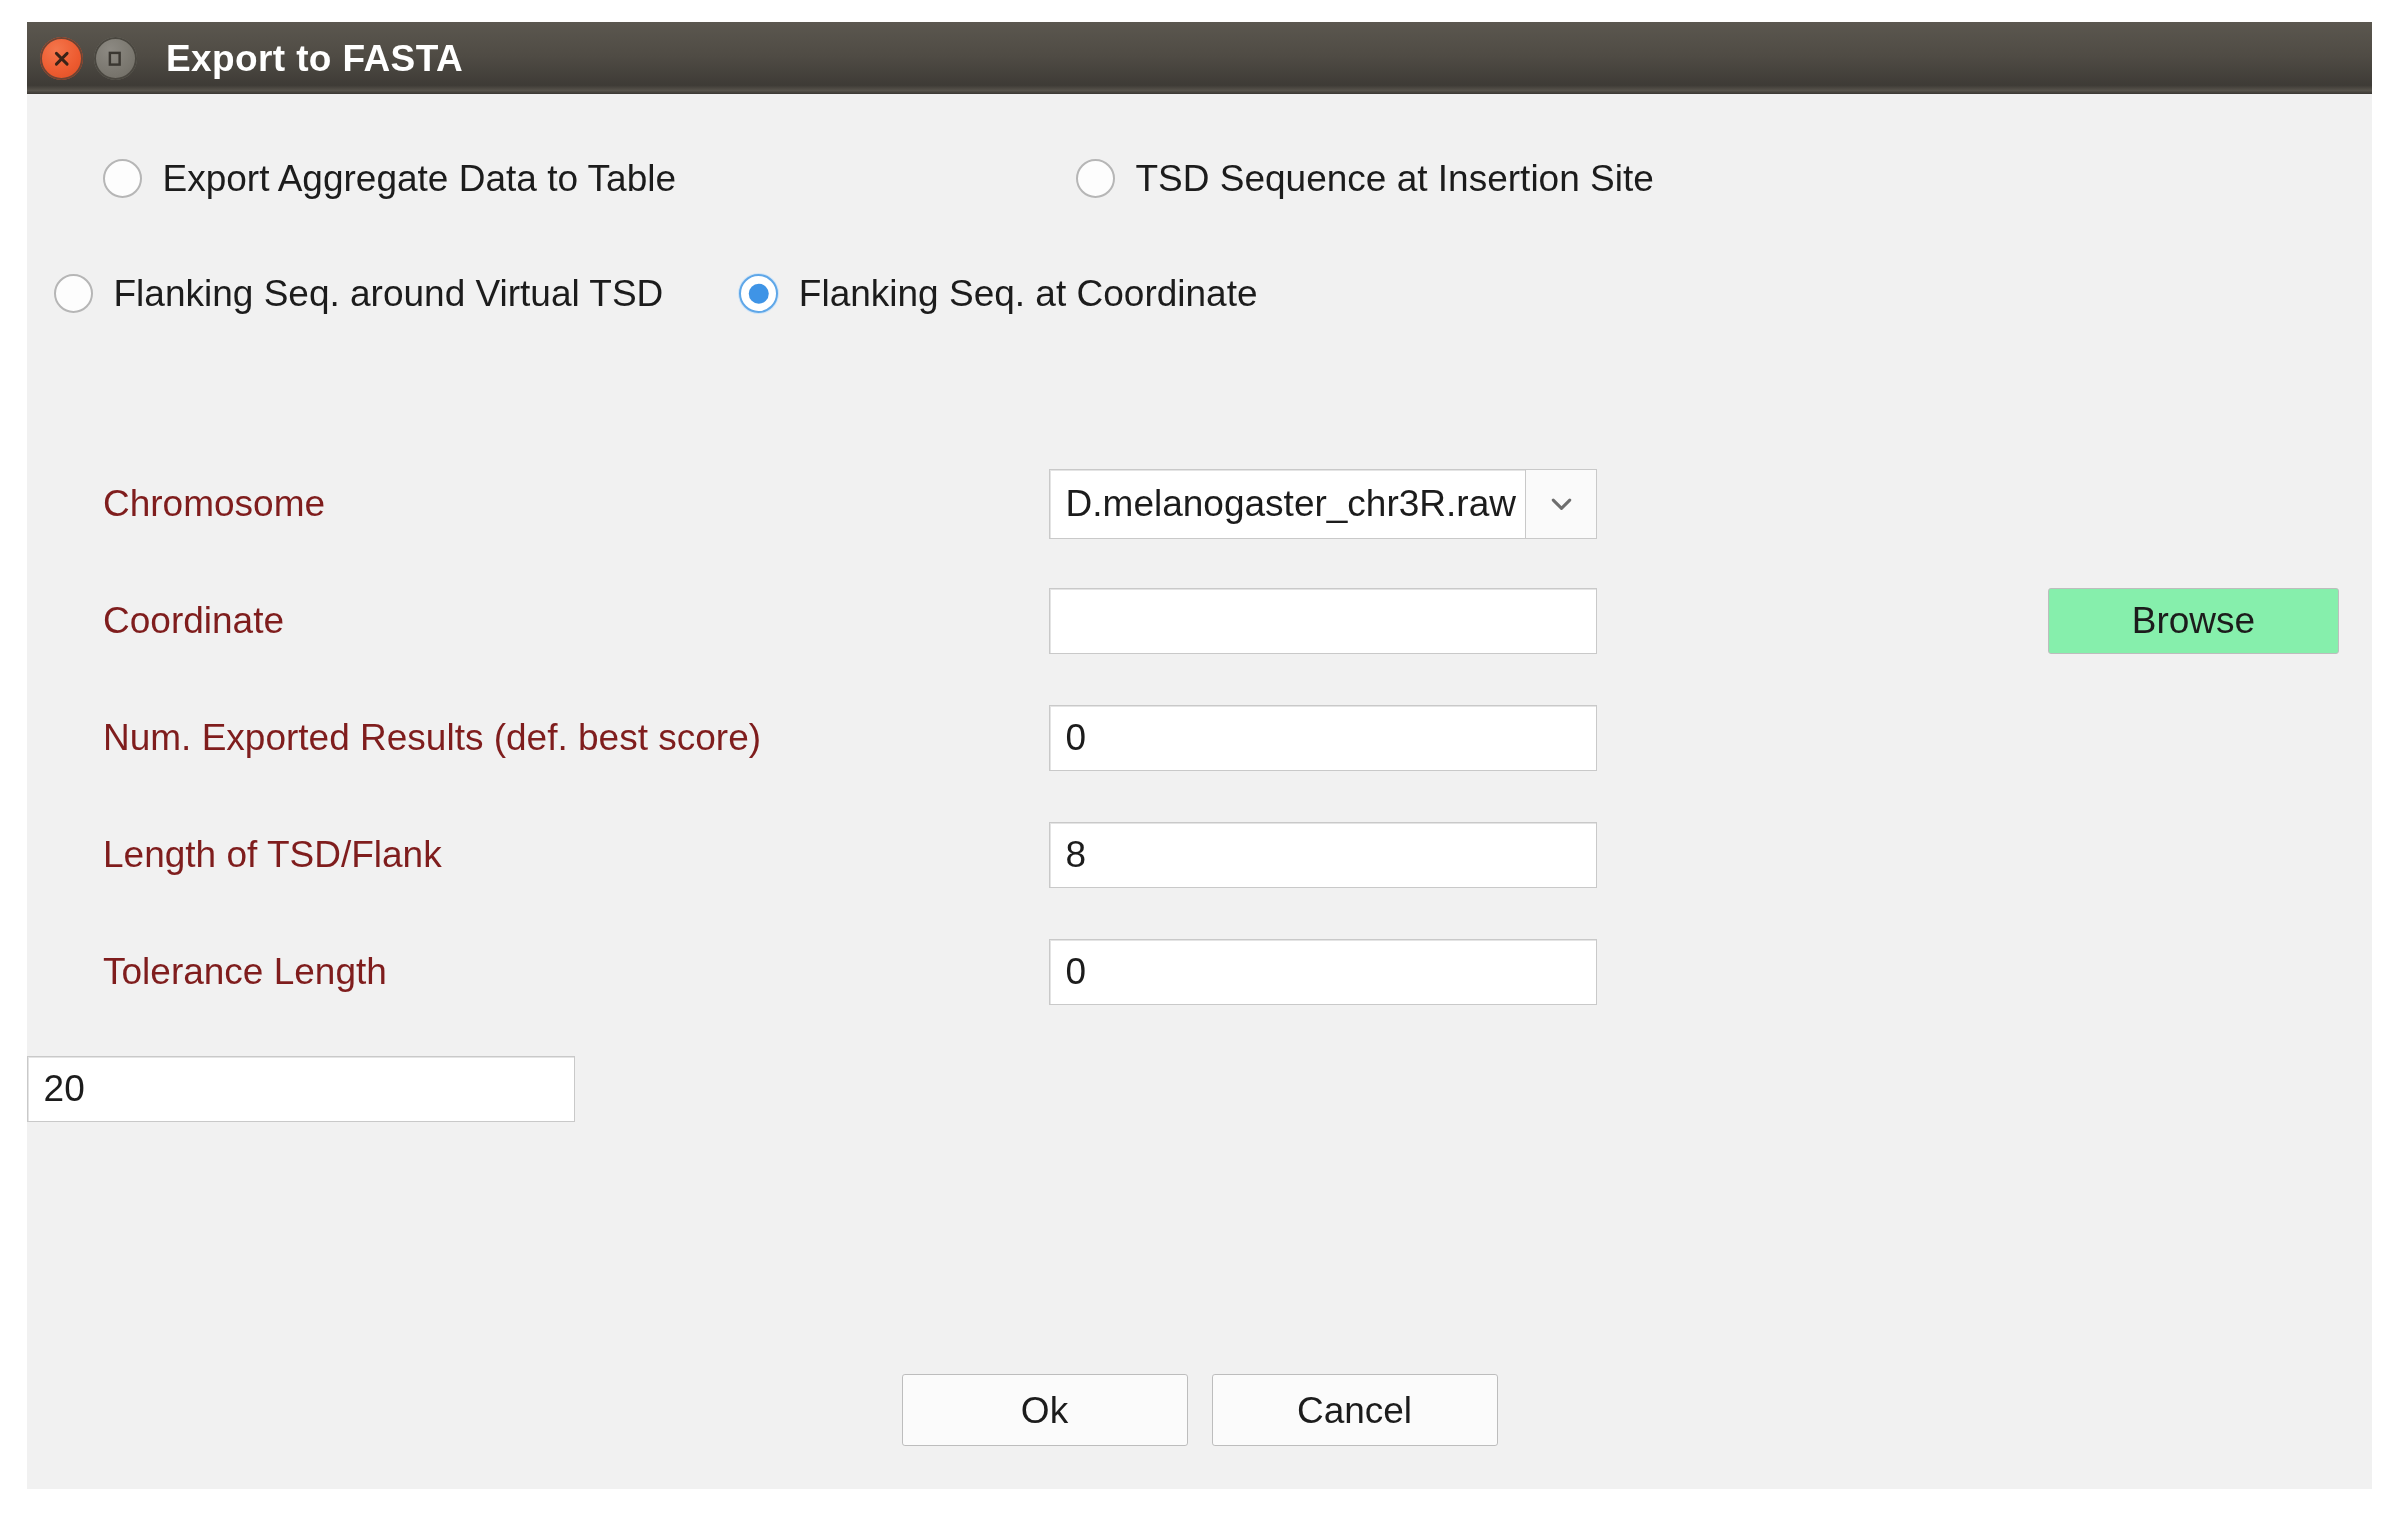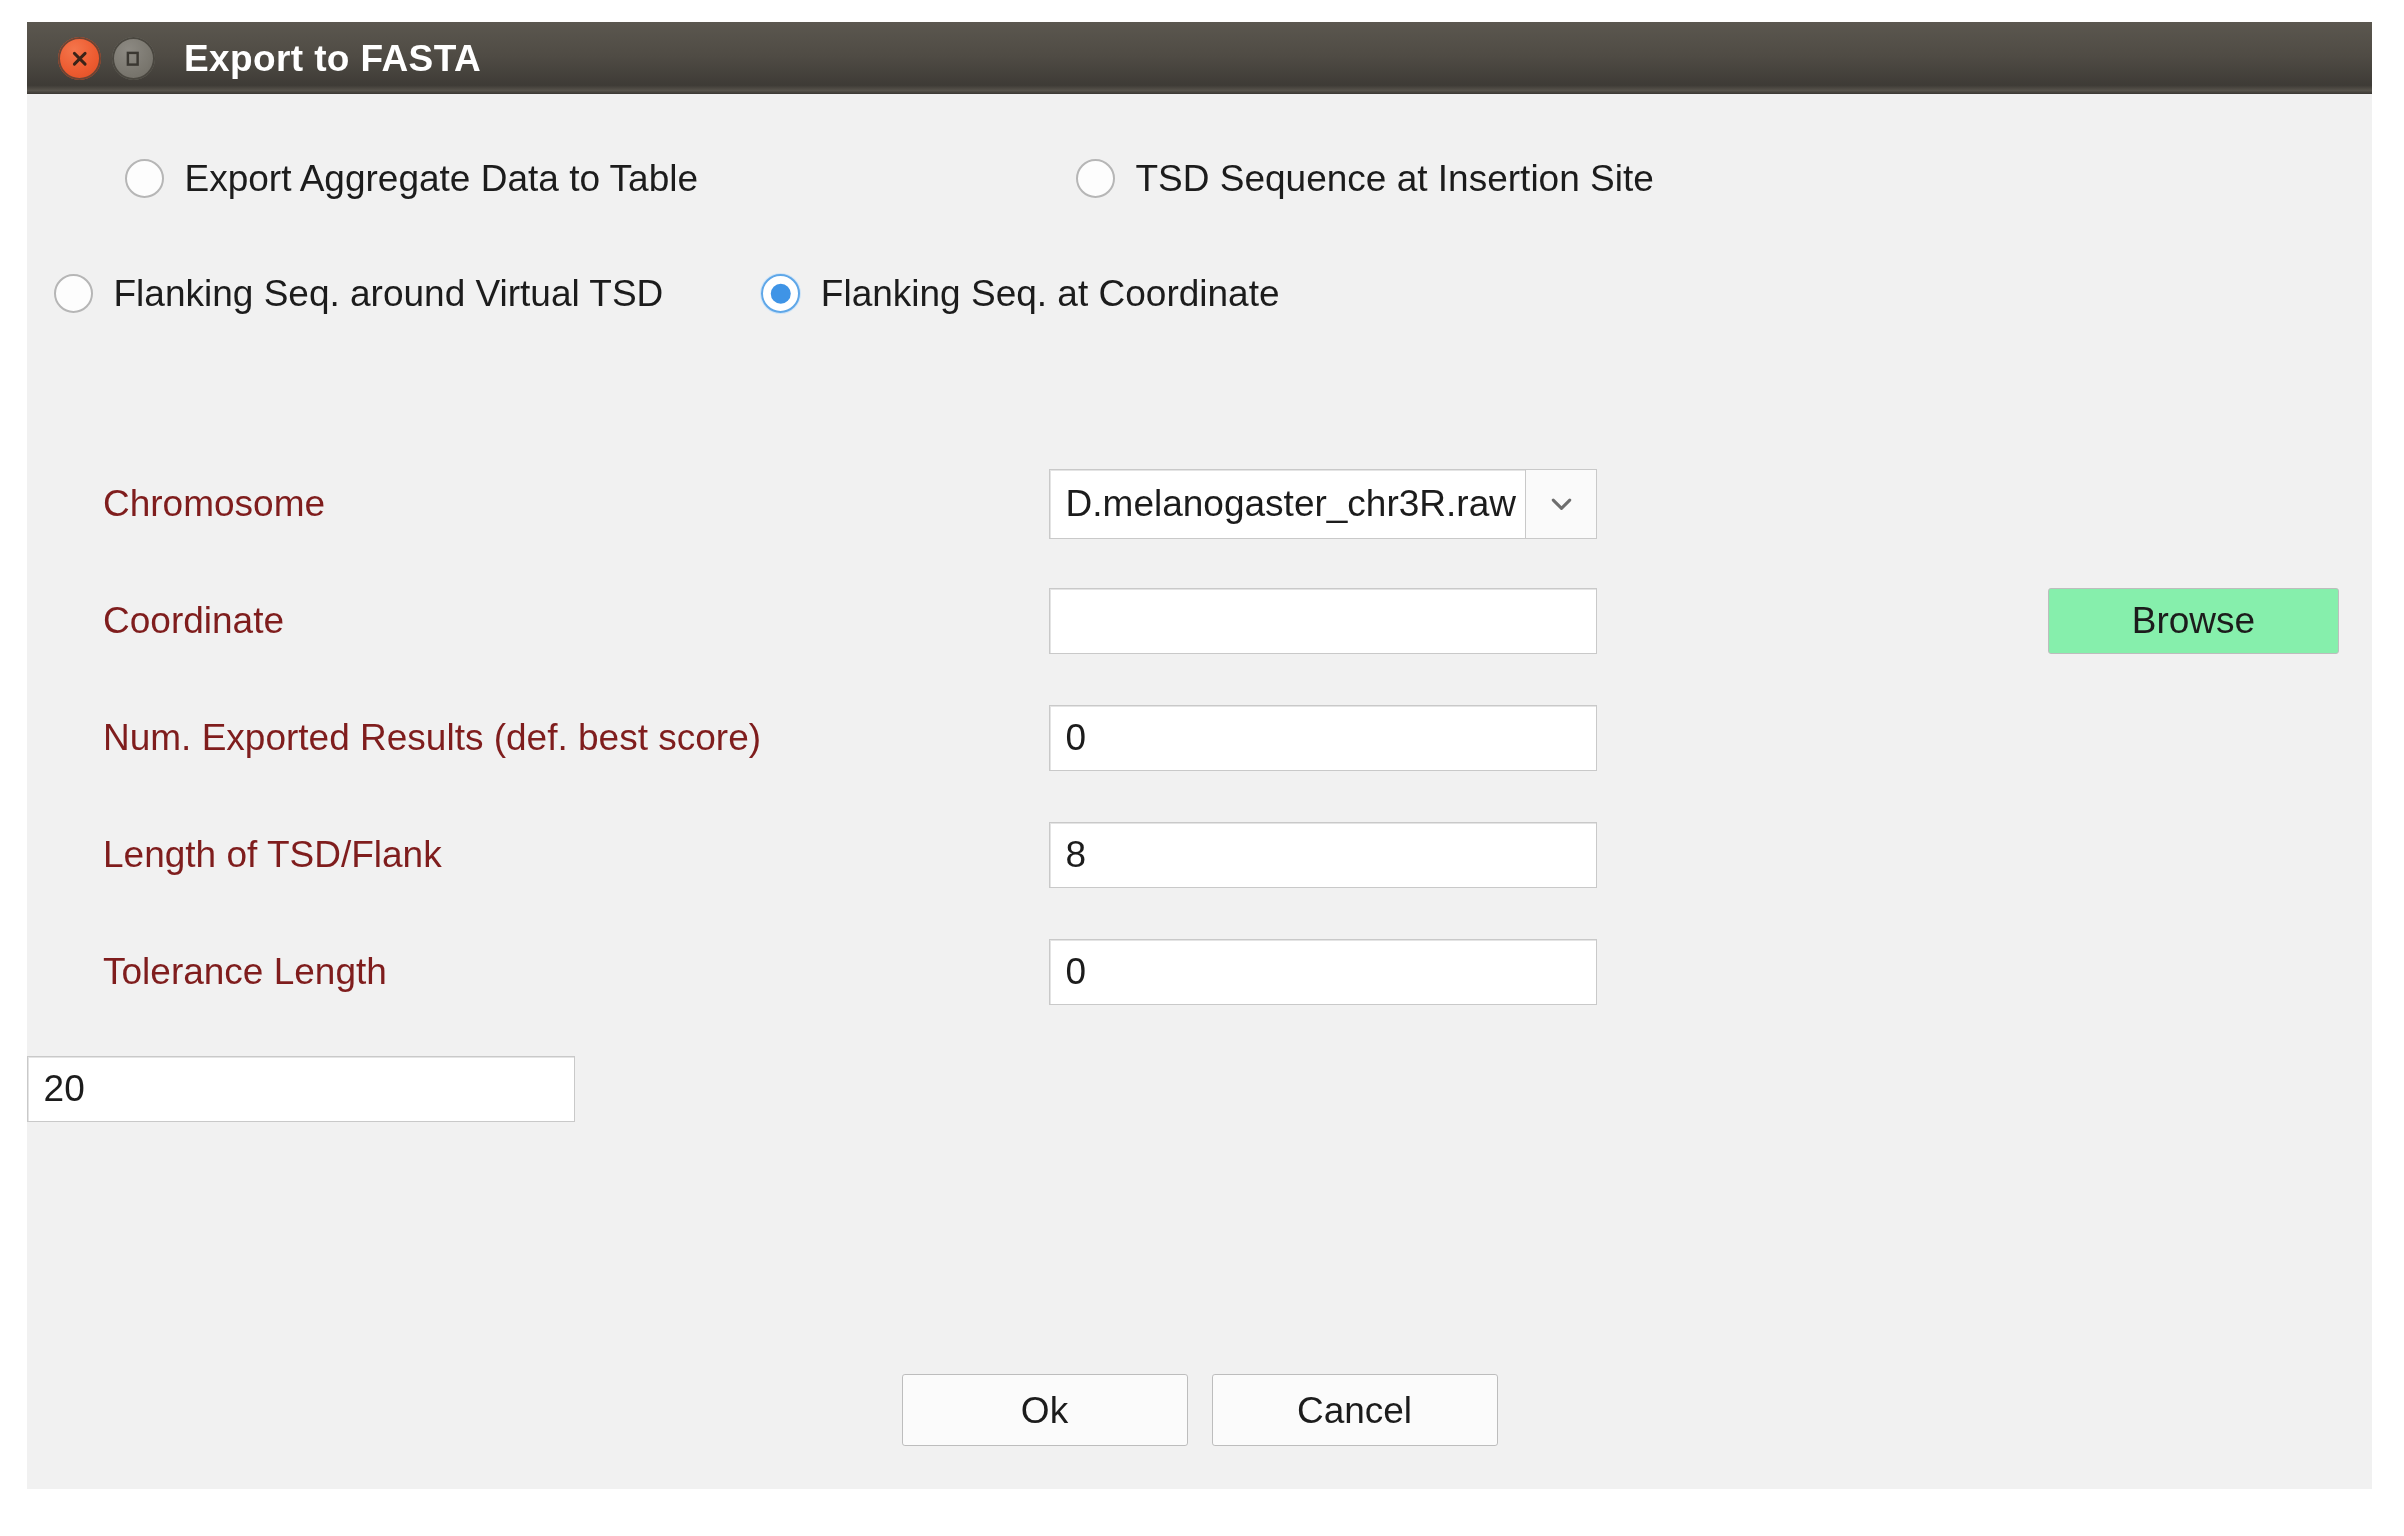--- a/index.html
+++ b/index.html
@@ -25,21 +25,21 @@
     box-sizing: border-box;
   }
 
   
   .titlebar {
     position: relative;
     height: 72px;
     background: linear-gradient(to bottom, #5b574f 0%, #4f4b44 48%, #3e3b36 88%, #57534c 95%, #3a3733 100%);
     display: flex;
     align-items: center;
-    padding-left: 31px;
+    padding-left: 13px;
     box-sizing: border-box;
   }
   .win-btn {
     width: 43px;
     height: 43px;
     border-radius: 50%;
     display: flex;
     align-items: center;
     justify-content: center;
     margin-right: 10.7px;
@@ -84,21 +84,21 @@
   .opt-row {
     display: flex;
     height: 115px;
     align-items: center;
   }
   .opt-cell {
     display: flex;
     align-items: center;
     box-sizing: border-box;
   }
-  .opt-cell.left  { width: 1022px; padding-left: 98px; }
+  .opt-cell.left  { width: 1022px; padding-left: 76px; }
   .opt-cell.right { padding-left: 27px; }
 
   .radio {
     width: 39px;
     height: 39px;
     border-radius: 50%;
     background: #fdfdfd;
     border: 2px solid #b6b6b6;
     box-sizing: border-box;
     flex: none;

